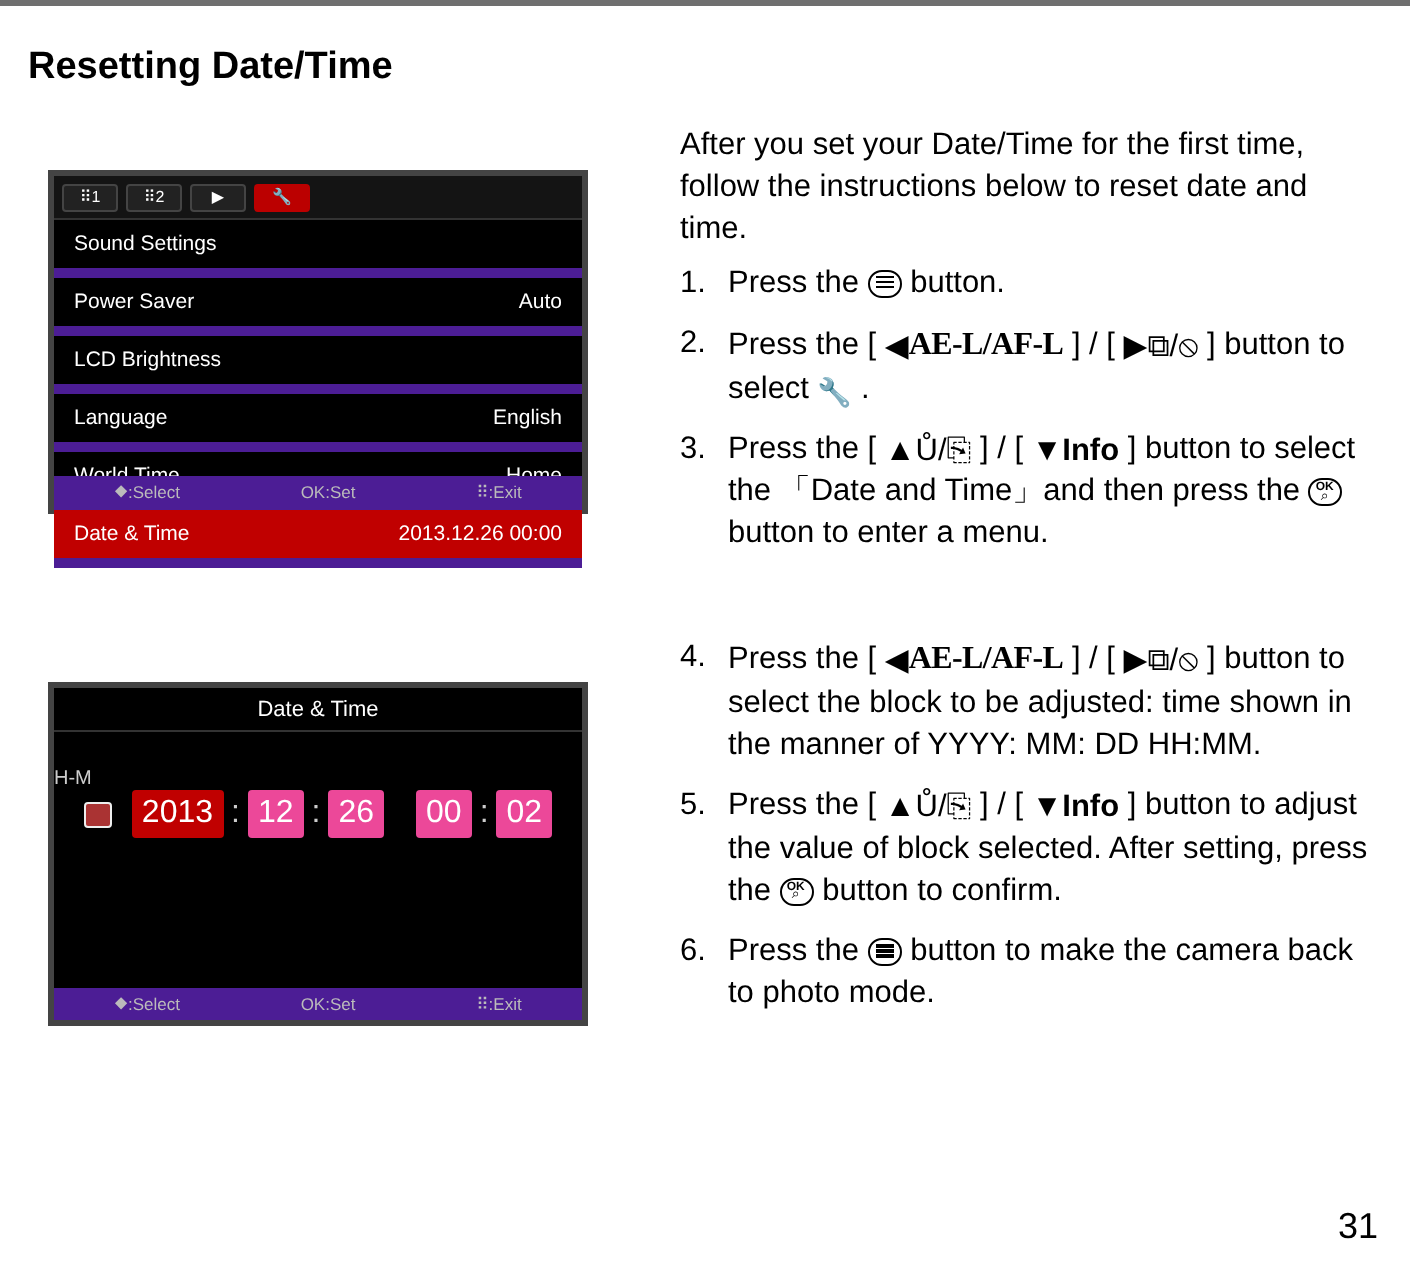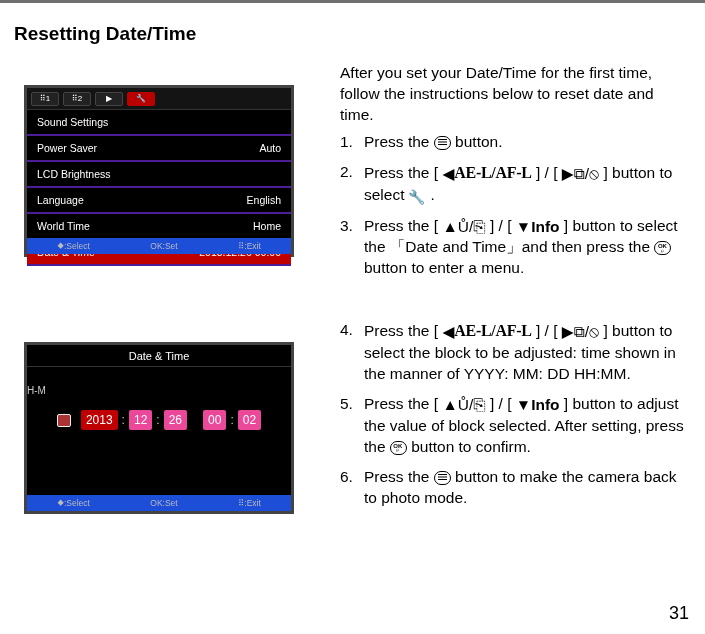--- a/index.html
+++ b/index.html
@@ -49,29 +49,29 @@
     border: 3px solid #444; margin-left: 10px; margin-top: 22px; position: relative;
     font-family: Arial, sans-serif;
   }
   .lcd .tabs { display: flex; height: 22px; background: #141414; align-items: center;
                padding: 0 4px; gap: 4px; border-bottom: 1px solid #333; }
   .lcd .tab { width: 28px; height: 14px; background: #222; border: 1px solid #444; border-radius: 2px;
               display:flex; align-items:center; justify-content:center; font-size:8px; }
   .lcd .tab.sel { background: #b00; border-color: #b00; }
   .lcd .rows { padding: 0; }
   .lcd .row { display:flex; justify-content:space-between; align-items:center;
-              height: 20.5px; padding: 12px 10px; border-bottom: 2px solid #4c1d95; }
+              height: 20.5px; padding: 12px 10px; border-bottom: 5px solid #4c1d95; }
   .lcd .row.sel { background: #c00000; }
-  .lcd .bbar { position:absolute; bottom:0; left:0; right:0; height:16px; background:#1d4ed8;
+  .lcd .bbar { position:absolute; bottom:0; left:0; right:0; height:16px; background:#4c1d95;
                display:flex; justify-content:space-around; align-items:center; font-size:8.5px; color:#bbb; }
   
   .lcd2 .title { text-align:center; height:22px; line-height:22px; border-bottom:1px solid #333; font-size:11px; }
   .lcd2 .label-hm { text-align:left; font-size:10px; color:#ccc; margin-top:18px; }
   .lcd2 .dtrow { display:flex; justify-content:center; gap:4px; align-items:center;
-                 margin-top:14px; font-size:12px; }
+                 font-size:16px; }
   .lcd2 .block { padding:3px 5px; background:#ec4899; border-radius:2px; }
   .lcd2 .block.sel { background:#c00000; }
   .lcd2 .colon { color:#ccc; }
   .lcd2 .cal { width:14px; height:13px; background:#a33; border:1px solid #eee; border-radius:2px;
                display:inline-block; margin-right:6px; }
 
   .pagenum { position:absolute; bottom:10px; right:16px; font-size:18px; }
   .tri { display:inline-block; vertical-align:-1px; }
 </style>
 </head>

